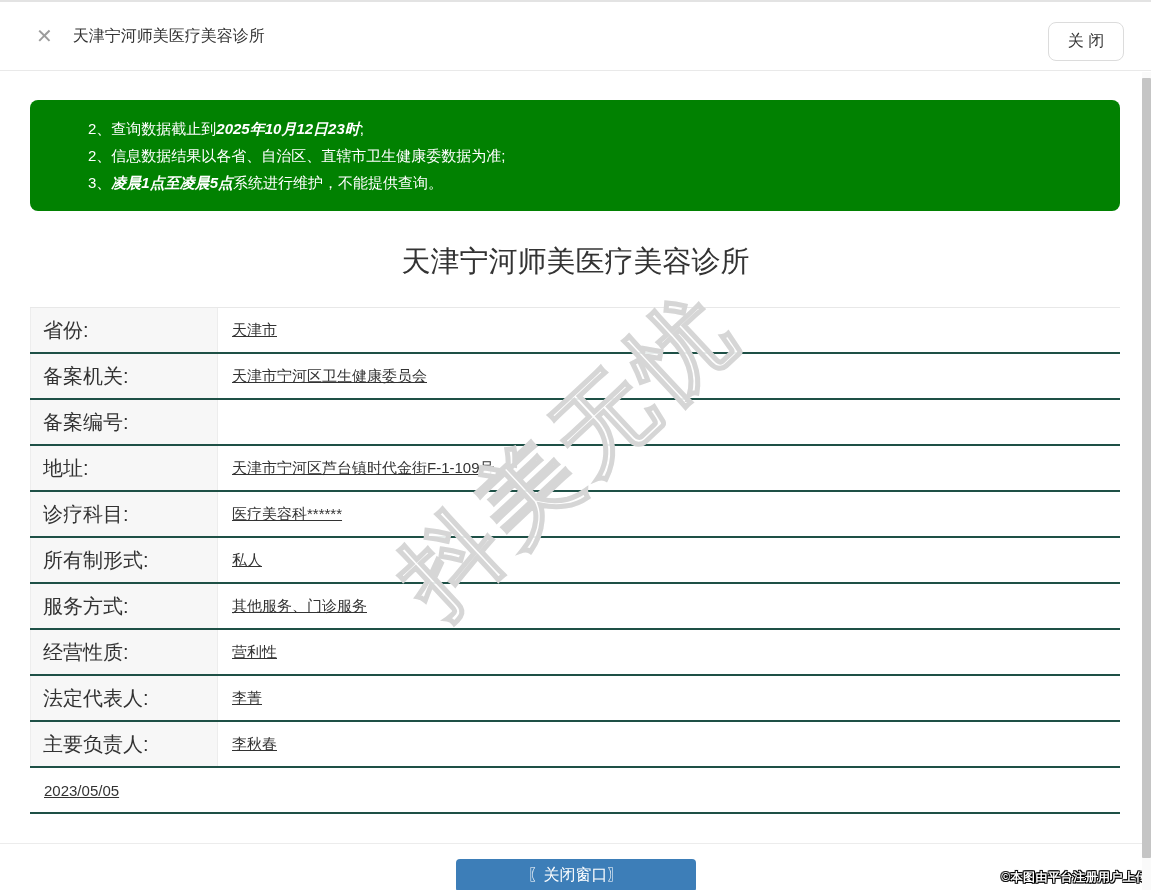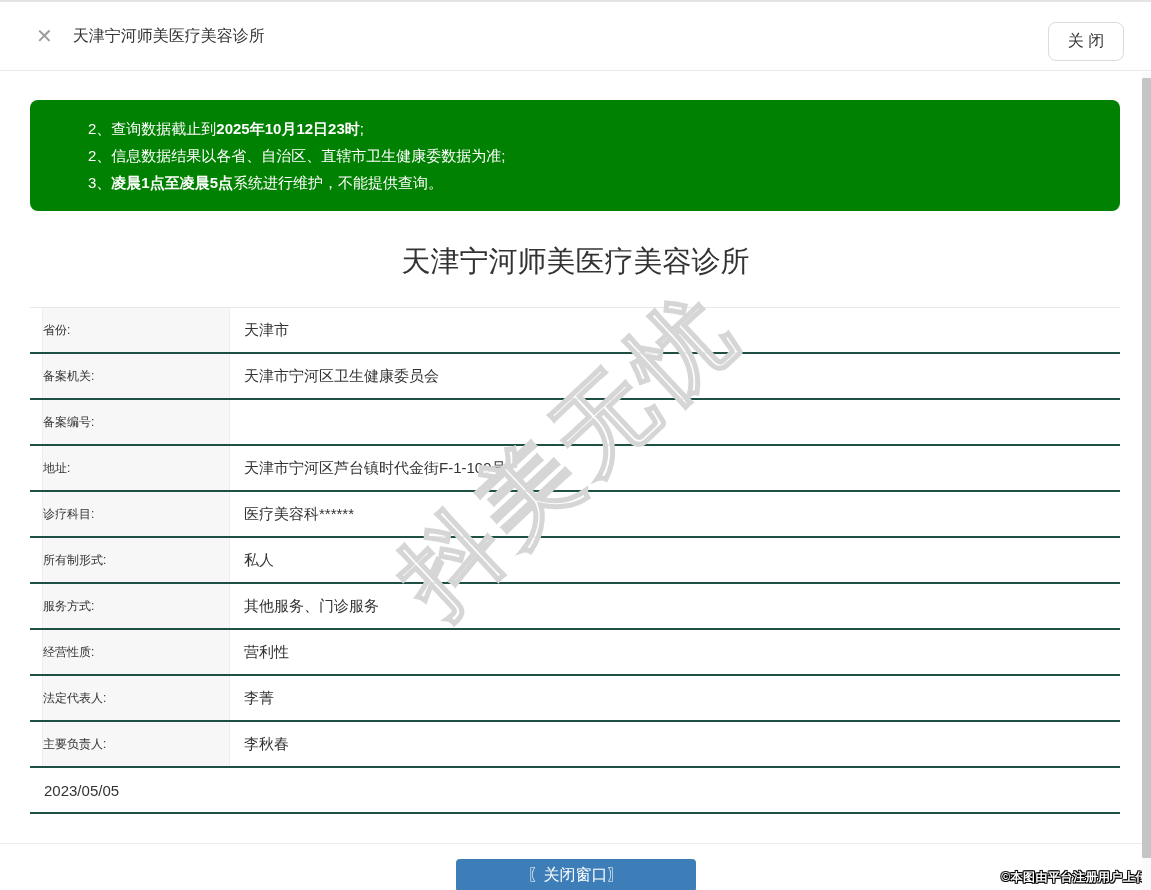--- a/index.html
+++ b/index.html
@@ -12,33 +12,33 @@
     display: flex; align-items: center; background: #fff; position: relative; }
   .close-x { margin-left: 36px; font-size: 20px; color: #9c9c9c; cursor: pointer; line-height: 1; }
   .win-title { margin-left: 20px; font-size: 16px; color: #333; }
   .close-btn { position: absolute; right: 27px; top: 20px; width: 76px; height: 39px;
     background: #fff; border: 1px solid #dcdcdc; border-radius: 8px; font-size: 16px;
     color: #333; cursor: pointer; font-family: inherit; }
 
   
   .notice { margin: 29px 31px 0 30px; background: #018101; border-radius: 8px;
     color: #fff; font-size: 15px; line-height: 27px; padding: 15px 20px 15px 58px; }
-  .notice b { font-weight: bold; }
+  .notice b { font-weight: bold; font-style: italic; }
 
   
   .doc-heading { margin-top: 31px; text-align: center; font-size: 29px; color: #333; font-weight: 400; }
 
   
   .detail-table { margin: 25px 31px 0 30px; border-top: 1px solid #e8e8e8; }
   .row { display: flex; height: 46px; border-bottom: 2px solid #1e5046; }
   .cell-label { width: 188px; background: #f7f7f7; border-left: 1px solid #ededed;
     border-right: 1px solid #ededed; display: flex; align-items: center;
-    font-size: 12px; color: #333; margin-left: 12px; }
+    padding-left: 12px; font-size: 20px; color: #333; }
   .cell-value { flex: 1; display: flex; align-items: center; padding-left: 14px;
-    font-size: 15px; color: #333; background: #fff; }
+    font-size: 15px; color: #333; background: #fff; text-decoration: underline; }
 
   
   .watermark { position: absolute; left: 250px; top: 390px; width: 640px; text-align: center;
     transform: rotate(-43deg); font-size: 96px; font-weight: bold; letter-spacing: 8px;
     color: rgba(255,255,255,0.9); -webkit-text-stroke: 2px #d6d6d6;
     pointer-events: none; z-index: 5; white-space: nowrap; }
 
   
   .footer-divider { margin-top: 29px; border-top: 1px solid #ececec; width: 100%; }
   .footer { display: flex; justify-content: center; margin-top: 15px; }

